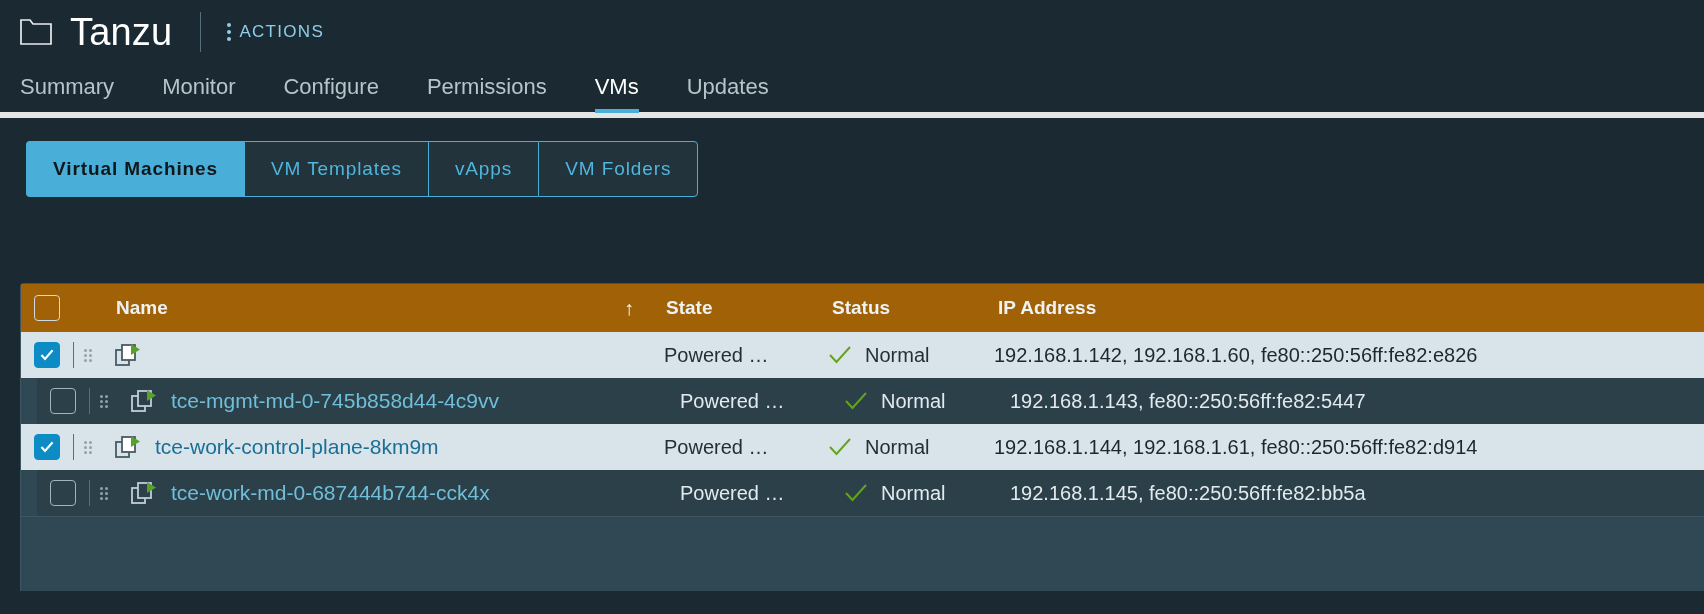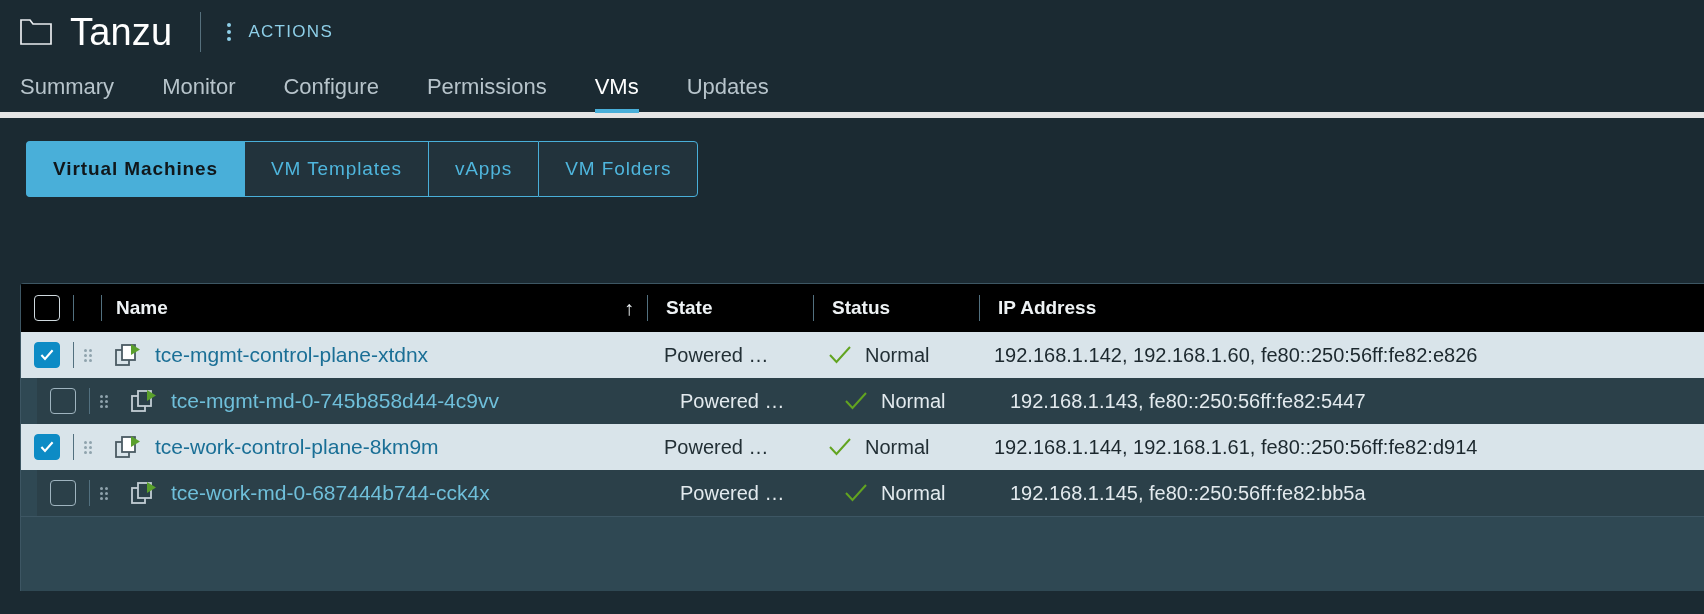--- a/index.html
+++ b/index.html
@@ -20,21 +20,21 @@
   .folder-icon { width: 32px; height: 26px; margin-right: 18px; display:block; }
   .obj-title {
     color: #ffffff; font-size: 38px; font-weight: 400;
     letter-spacing: .2px; line-height: 1; white-space: nowrap;
   }
   .title-sep {
     width: 1px; height: 40px; background: #56707d;
     margin: 0 26px 0 28px;
   }
   .actions-btn {
-    display: flex; align-items: center; gap: 17px;
+    display: flex; align-items: center; gap: 8px;
     color: #8ecfe8; font-size: 17px; letter-spacing: 1.3px;
     text-transform: uppercase; cursor: pointer; user-select: none;
   }
   .kebab { display: flex; flex-direction: column; gap: 3px; }
   .kebab i { width: 4px; height: 4px; border-radius: 50%; background: #8ecfe8; display:block; }
 
   
   .tabs {
     display: flex; align-items: flex-end;
     height: 54px; padding-left: 20px; gap: 0;
@@ -66,21 +66,21 @@
 
   
   .grid-wrap { position: absolute; left: 20px; top: 283px; right: 0; bottom: 0; }
   .grid {
     background: #2f4853; border: 1px solid #3d5663;
     border-right: none; border-bottom: none;
     border-top-left-radius: 4px;
     width: 1684px;
   }
   .row { display: flex; align-items: center; height: 46px; }
-  .hrow { height: 48px; background: #000000; }
+  .hrow { height: 48px; background: #a16207; }
   .hcell {
     color: #eef2f4; font-size: 19px; font-weight: 700;
     display: flex; align-items: center; height: 100%;
     white-space: nowrap;
   }
   .vline { width: 1px; height: 26px; background: #52707f; flex: none; }
 
   .c-check { width: 52px; display: flex; align-items: center; justify-content: center; flex: none; }
   .c-gap   { width: 27px; flex: none; display:flex; align-items:center; justify-content:center; }
   .c-name  { flex: none; width: 545px; display: flex; align-items: center; }
@@ -207,21 +207,20 @@
               <i></i>
               <i></i>
             </span>
         </div>
         <div class="c-name">
           <svg class="vmicon" viewBox="0 0 26 24">
             <rect x="1" y="7" width="13" height="15" fill="none" stroke="#4a5a63" stroke-width="1.8"></rect>
             <rect x="7" y="2" width="13" height="15" fill="#ffffff" stroke="#4a5a63" stroke-width="1.8"></rect>
             <path d="M16 1l9 5.5-9 5.5z" fill="#5aa02c"></path>
           </svg>
-          <span class="vmname">tce-mgmt-control-plane-xtdnx</span>
         </div>
         <div class="c-state">
           <span class="celltext">Powered …</span>
         </div>
         <div class="c-status">
           <svg class="check-ok" viewBox="0 0 22 18">
               <path d="M1 9l6.5 7L21 1" stroke="#62a420" stroke-width="2" fill="none"></path>
             </svg>
           <span class="status-label">Normal</span>
         </div>

